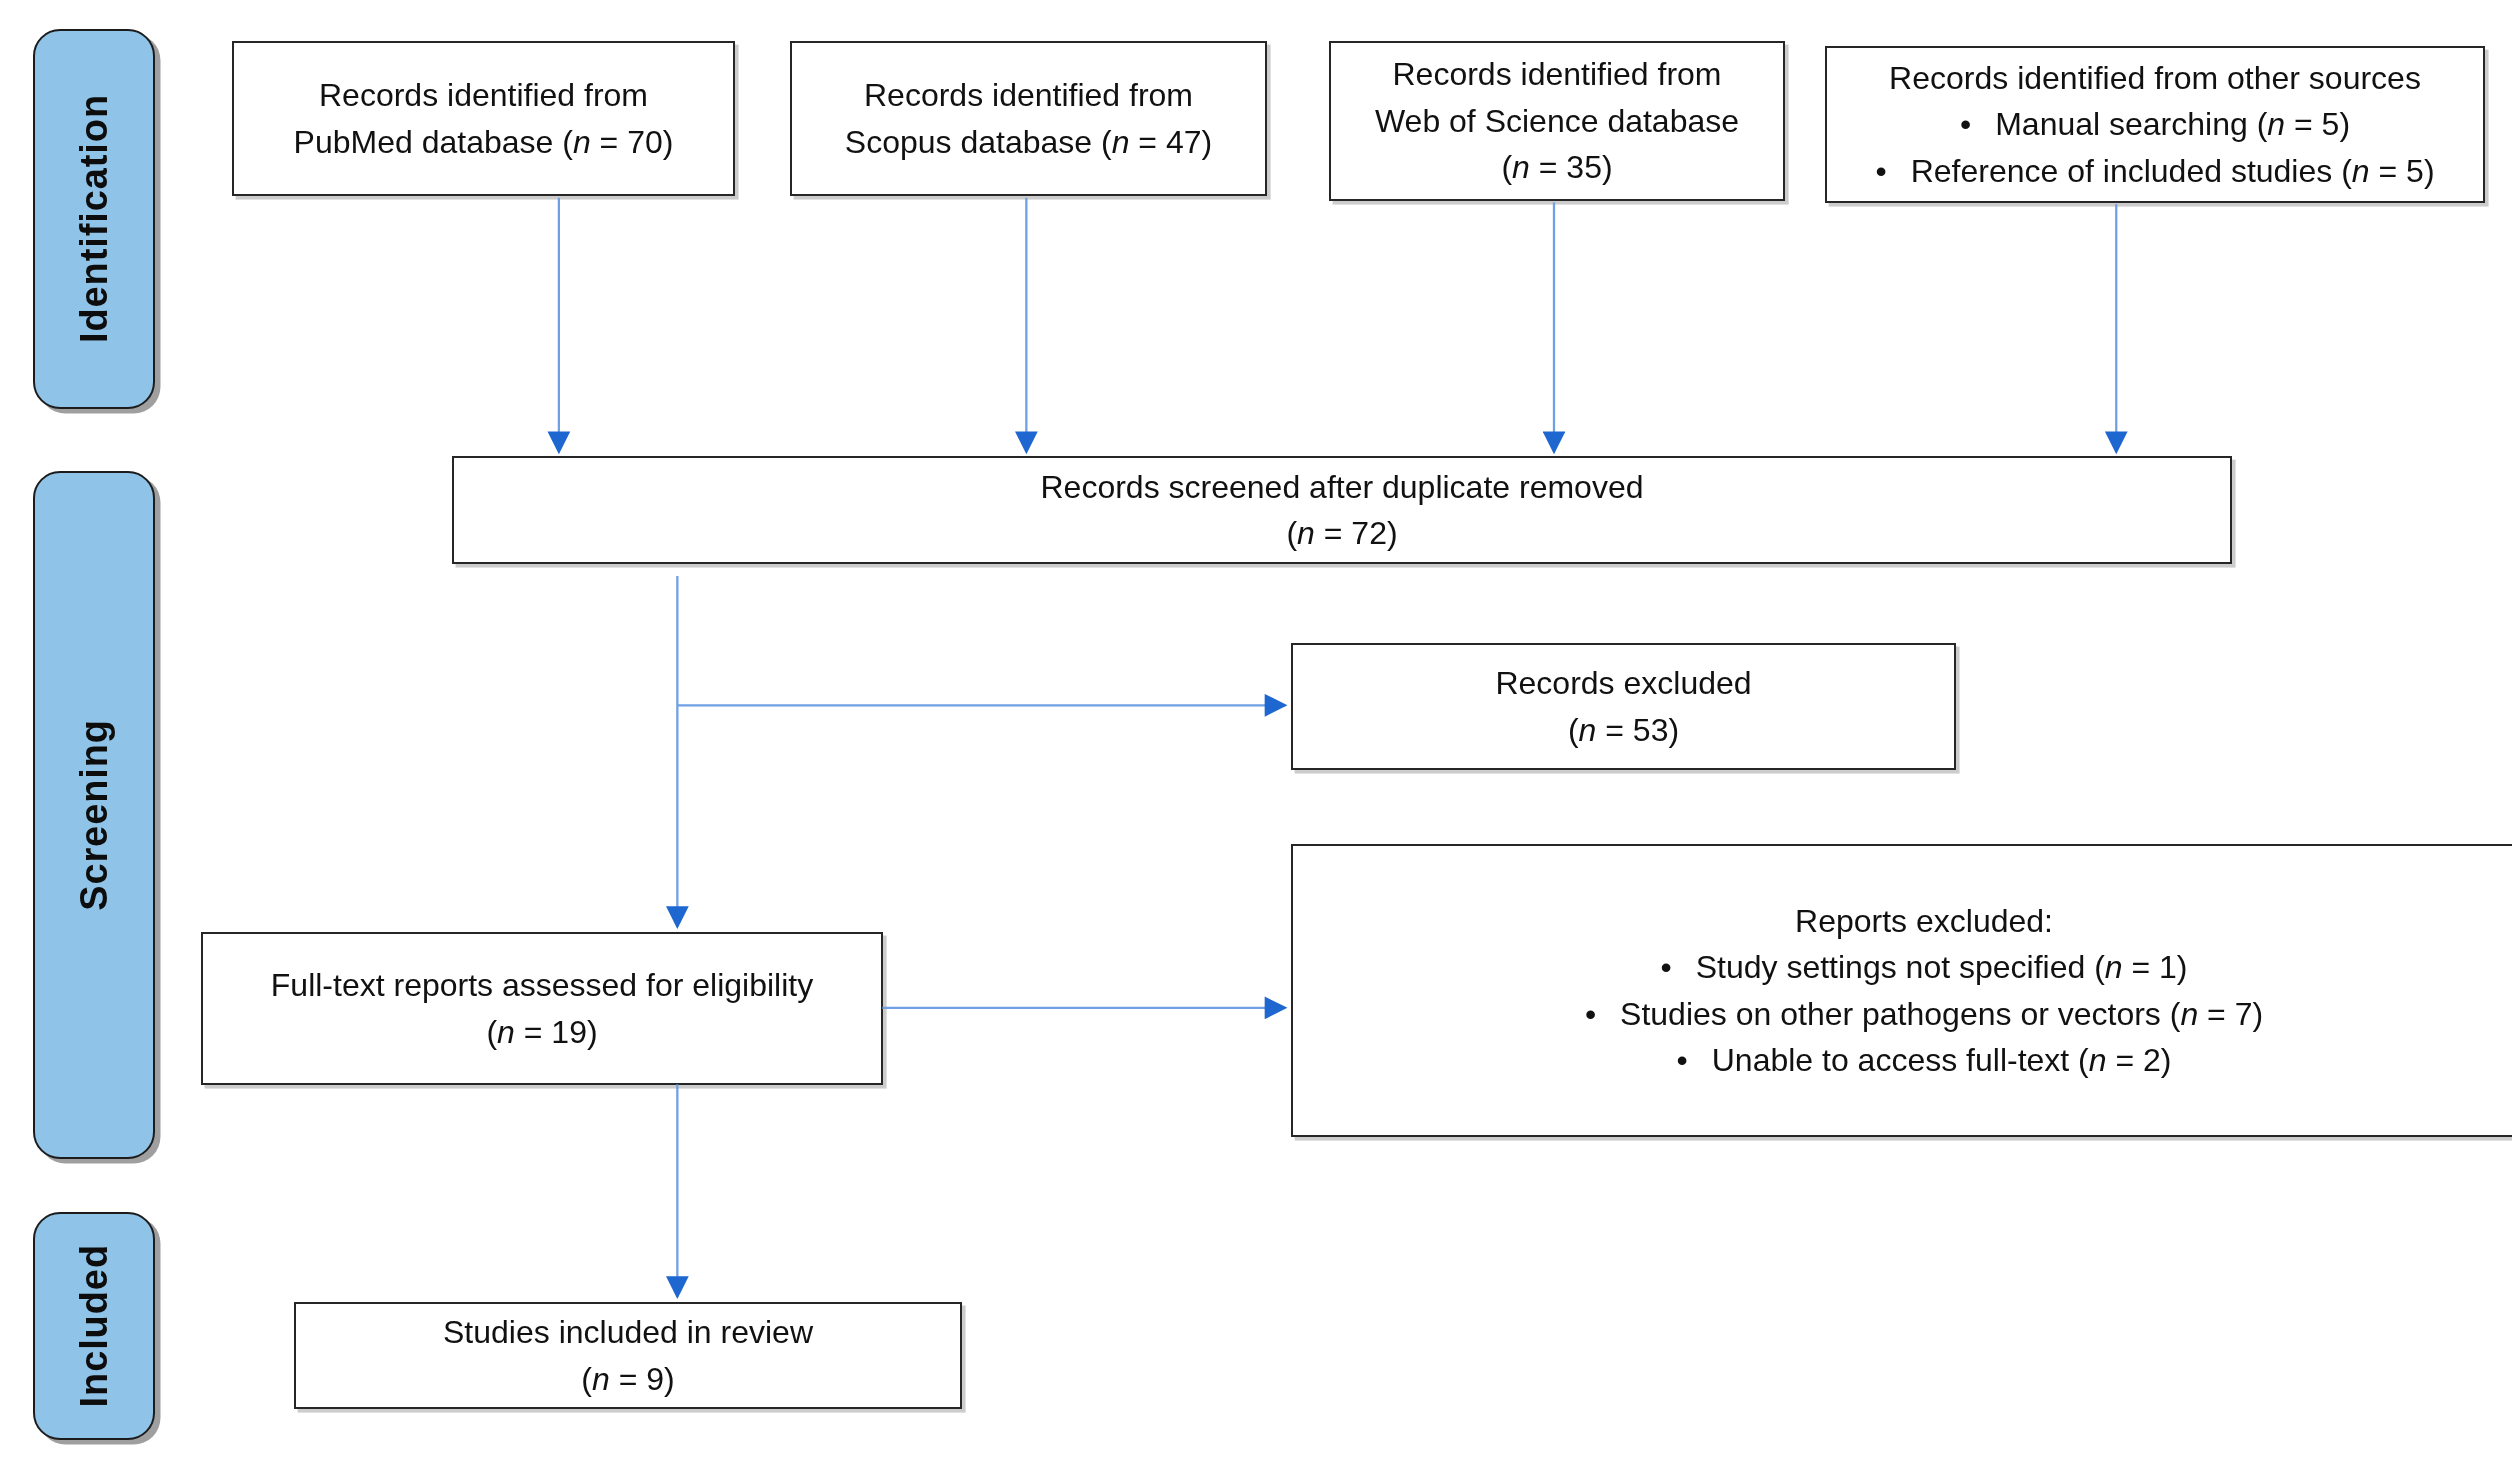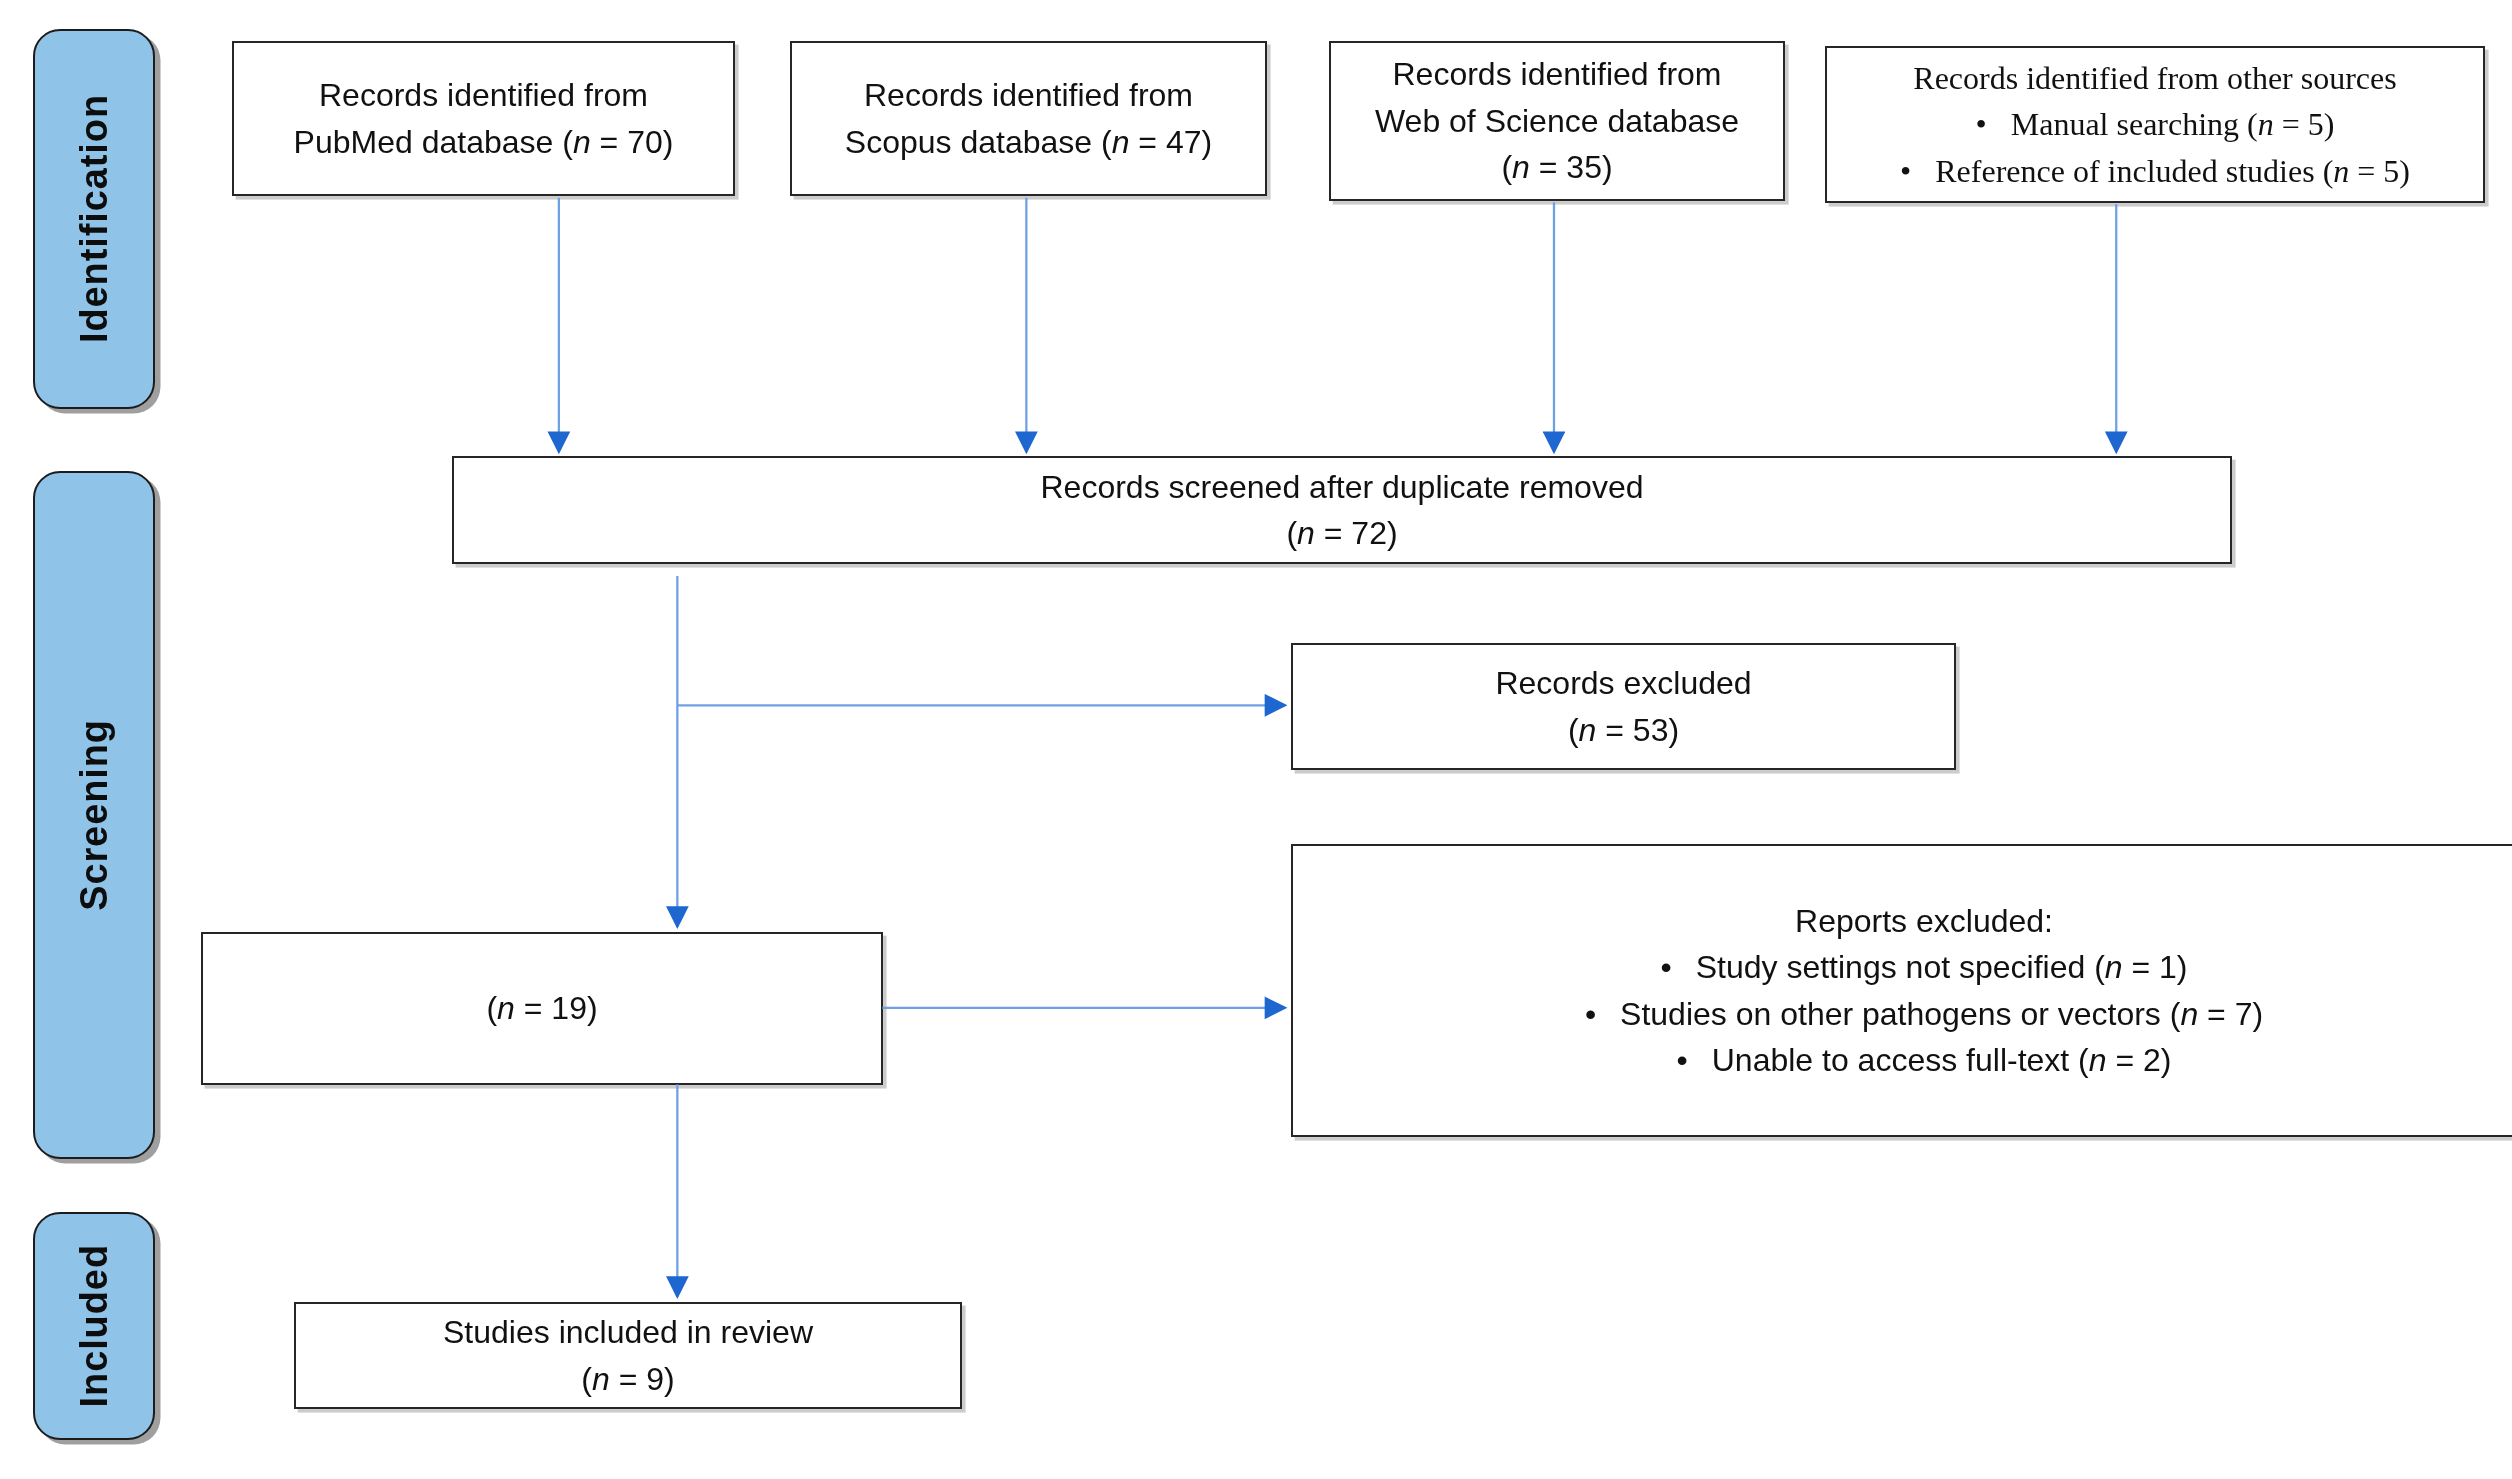--- a/index.html
+++ b/index.html
@@ -51,21 +51,21 @@
     flex-direction: column;
     align-items: center;
     justify-content: center;
     text-align: center;
     font-size: 32px;
     line-height: 1.45;
   }
   .box-pubmed   { left: 232px;  top: 41px;  width: 503px;  height: 155px; }
   .box-scopus   { left: 790px;  top: 41px;  width: 477px;  height: 155px; }
   .box-wos      { left: 1329px; top: 41px;  width: 456px;  height: 160px; }
-  .box-other    { left: 1825px; top: 46px;  width: 660px;  height: 157px; font-family: Liberation Serif, serif; }
+  .box-other    { left: 1825px; top: 46px;  width: 660px;  height: 157px; }
   .box-screened { left: 452px;  top: 456px; width: 1780px; height: 108px; }
   .box-rexcl    { left: 1291px; top: 643px; width: 665px;  height: 127px; text-align: right; }
   .box-fulltext { left: 201px;  top: 932px; width: 682px; height: 153px; }
   .box-repexcl  { left: 1291px; top: 844px; width: 1266px; height: 293px; }
   .box-included { left: 294px;  top: 1302px; width: 668px; height: 107px; }
 
   .bline { display: block; }
   .bullet-row { display: block; white-space: nowrap; text-align: right; }
   .bullet-marker { display: inline-block; margin-right: 24px; }
 
@@ -119,20 +119,21 @@
     <span class="bline">Records screened after duplicate removed</span>
     <span class="bline">(<i>n</i> = 72)</span>
   </div>
 
   <div class="wbox box-rexcl">
     <span class="bline">Records excluded</span>
     <span class="bline">(<i>n</i> = 53)</span>
   </div>
 
   <div class="wbox box-fulltext">
+    <span class="bline">Full-text reports assessed for eligibility</span>
     <span class="bline">(<i>n</i> = 19)</span>
   </div>
 
   <div class="wbox box-repexcl">
     <span class="bline">Reports excluded:</span>
     <span class="bullet-row"><span class="bullet-marker">•</span><span>Study settings not specified (<i>n</i> = 1)</span></span>
     <span class="bullet-row"><span class="bullet-marker">•</span><span>Studies on other pathogens or vectors (<i>n</i> = 7)</span></span>
     <span class="bullet-row"><span class="bullet-marker">•</span><span>Unable to access full-text (<i>n</i> = 2)</span></span>
   </div>
 

